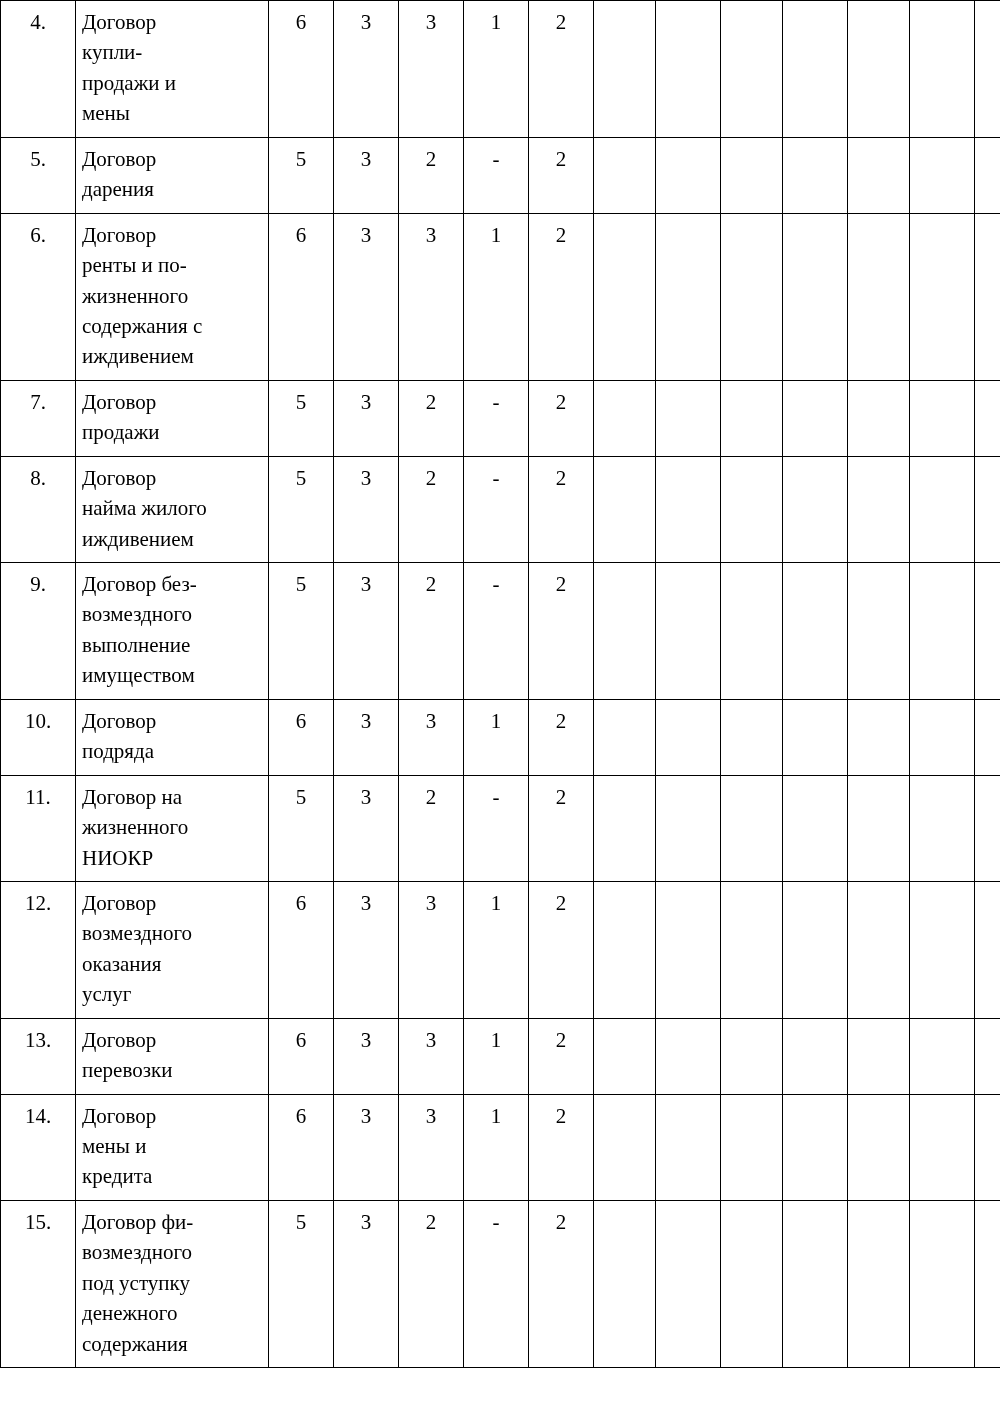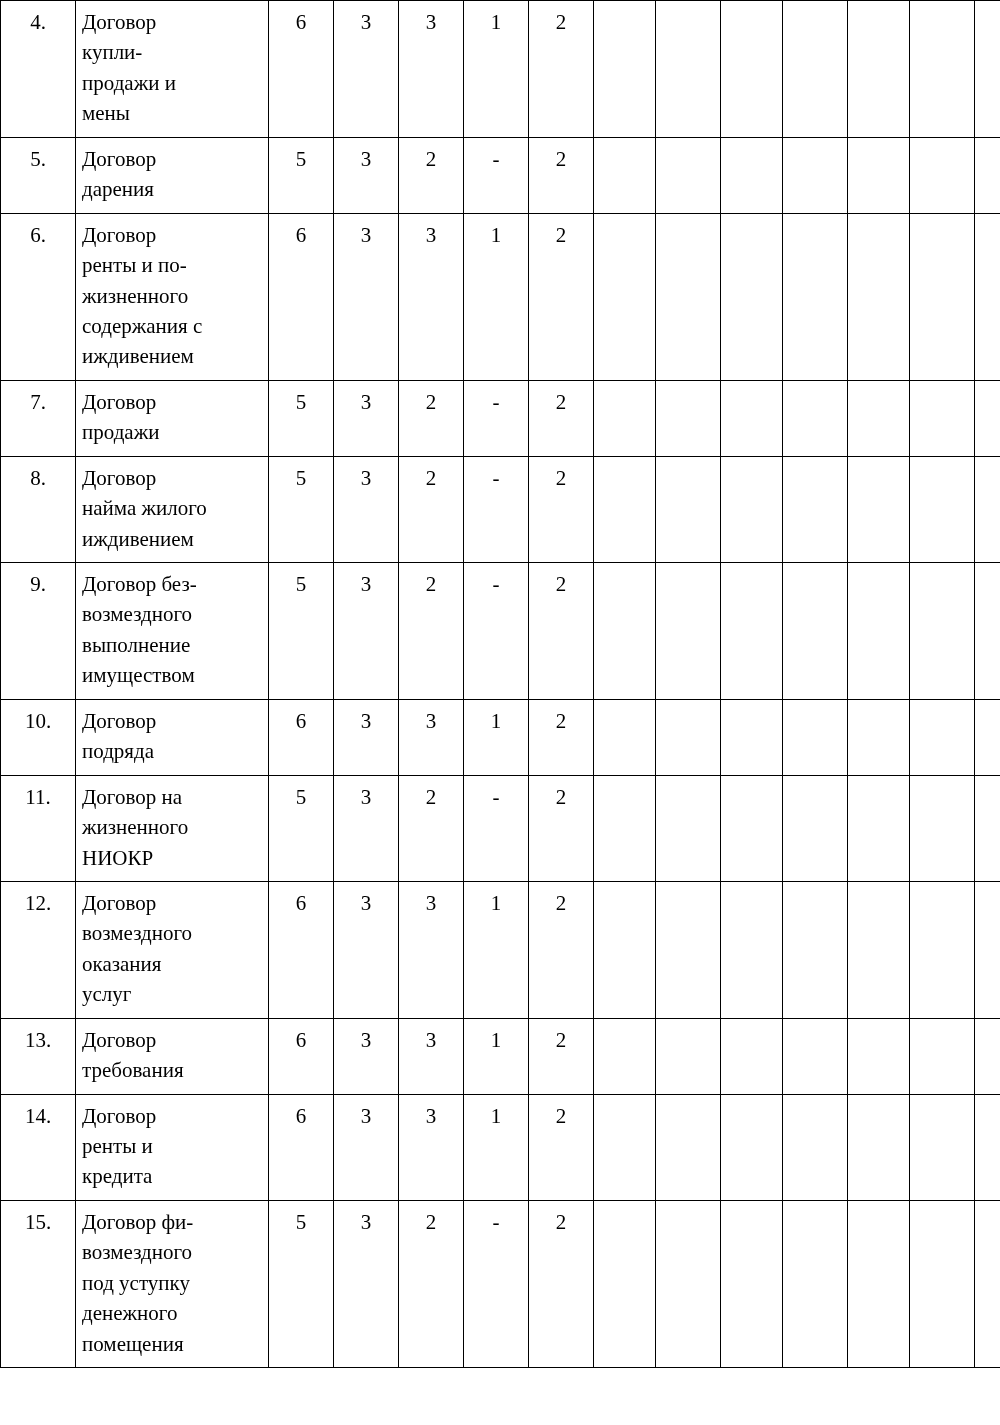--- a/index.html
+++ b/index.html
@@ -237,40 +237,40 @@
         <td class="col-blank">&nbsp;</td>
         <td class="col-blank-wide">&nbsp;</td>
         <td class="col-blank">&nbsp;</td>
         <td class="col-blank-wide">&nbsp;</td>
         <td class="col-blank">&nbsp;</td>
       </tr>
       <tr>
         <td class="col-num">13.</td>
         <td class="col-name">
           <span class="cellline">Договор</span>
-          <span class="cellline">требования</span>
+          <span class="cellline">перевозки</span>
         </td>
         <td class="col-val">6</td>
         <td class="col-val">3</td>
         <td class="col-val">3</td>
         <td class="col-val">1</td>
         <td class="col-val">2</td>
         <td class="col-blank">&nbsp;</td>
         <td class="col-blank-wide">&nbsp;</td>
         <td class="col-blank">&nbsp;</td>
         <td class="col-blank-wide">&nbsp;</td>
         <td class="col-blank">&nbsp;</td>
         <td class="col-blank-wide">&nbsp;</td>
         <td class="col-blank">&nbsp;</td>
       </tr>
       <tr>
         <td class="col-num">14.</td>
         <td class="col-name">
           <span class="cellline">Договор</span>
-          <span class="cellline">ренты и</span>
+          <span class="cellline">мены и</span>
           <span class="cellline">кредита</span>
         </td>
         <td class="col-val">6</td>
         <td class="col-val">3</td>
         <td class="col-val">3</td>
         <td class="col-val">1</td>
         <td class="col-val">2</td>
         <td class="col-blank">&nbsp;</td>
         <td class="col-blank-wide">&nbsp;</td>
         <td class="col-blank">&nbsp;</td>
@@ -279,21 +279,21 @@
         <td class="col-blank-wide">&nbsp;</td>
         <td class="col-blank">&nbsp;</td>
       </tr>
       <tr>
         <td class="col-num">15.</td>
         <td class="col-name">
           <span class="cellline">Договор фи-</span>
           <span class="cellline">возмездного</span>
           <span class="cellline">под уступку</span>
           <span class="cellline">денежного</span>
-          <span class="cellline">помещения</span>
+          <span class="cellline">содержания</span>
         </td>
         <td class="col-val">5</td>
         <td class="col-val">3</td>
         <td class="col-val">2</td>
         <td class="col-val">-</td>
         <td class="col-val">2</td>
         <td class="col-blank">&nbsp;</td>
         <td class="col-blank-wide">&nbsp;</td>
         <td class="col-blank">&nbsp;</td>
         <td class="col-blank-wide">&nbsp;</td>

